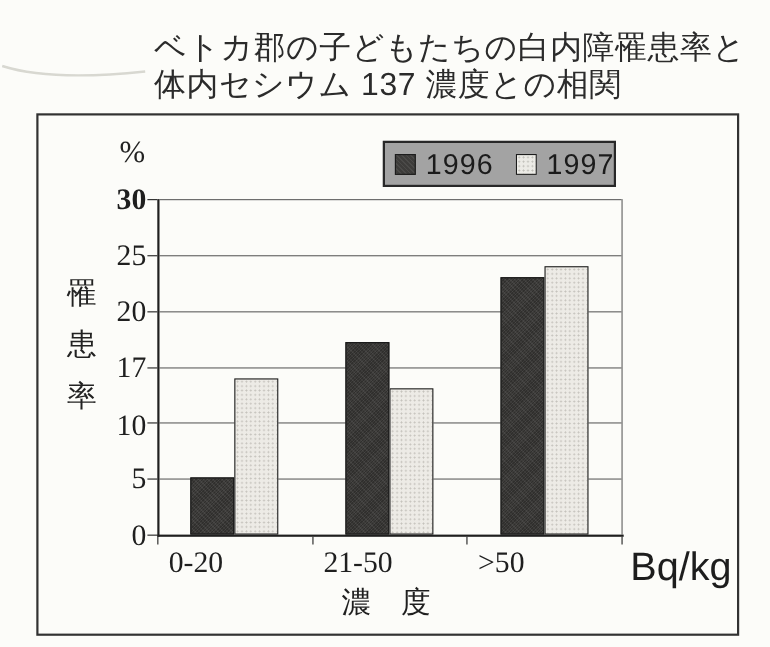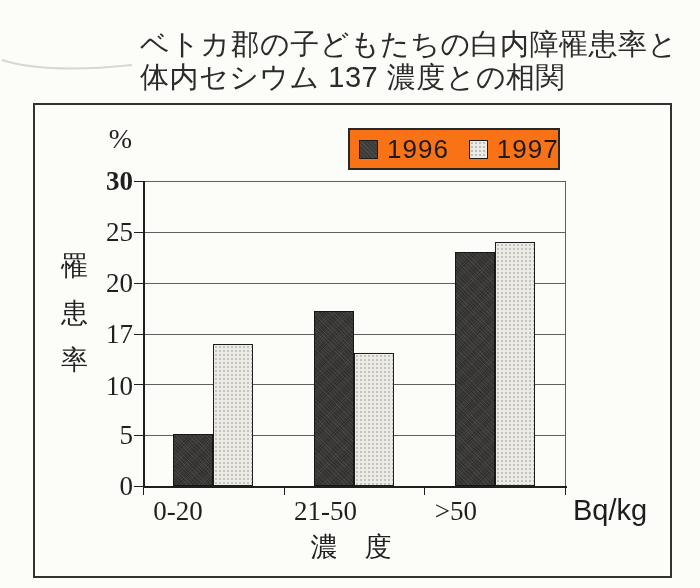--- a/index.html
+++ b/index.html
@@ -29,21 +29,21 @@
   }
 
   .pct-label {
     position:absolute; left:96px; top:123px; width:36px;
     text-align:right; font-family:"Liberation Serif", serif;
     font-size:28px; color:#222;
   }
 
   .legend {
     position:absolute; left:348px; top:128px; width:212px; height:42px;
-    border:2px solid #282828; background:#f97316;
+    border:2px solid #282828; background:#a3a3a3;
     display:flex; align-items:center; padding-left:9px;
   }
   .legend-item { display:flex; align-items:center; }
   .legend-item + .legend-item { margin-left:20px; }
   .swatch { width:19px; height:19px; border:1px solid #1c1c1c; margin-right:9px; }
   .swatch.dark {
     background-color:#3d3c3a;
     background-image:repeating-linear-gradient(45deg, rgba(255,255,255,.07) 0 1px, transparent 1px 3px);
   }
   .swatch.light {
@@ -69,21 +69,21 @@
   .y-tick-mark { position:absolute; width:9px; height:1px; background:#1f1f1f; }
   .x-tick-mark { position:absolute; width:1px; height:7px; background:#1f1f1f; }
 
   .x-cat-label {
     position:absolute; width:120px; text-align:left; top:496px;
     font-family:"Liberation Serif", serif; font-size:27px; color:#1f1f1f;
   }
 
   .x-unit {
     position:absolute; left:573px; top:494px;
-    font-size:29px; color:#1d1d1d; font-family:"Liberation Sans", sans-serif;
+    font-size:36px; color:#1d1d1d; font-family:"Liberation Sans", sans-serif;
   }
   .x-axis-title {
     position:absolute; left:301px; top:529px; width:100px; text-align:center;
     font-family:"Liberation Serif", serif; font-size:27px; color:#1f1f1f;
   }
 
   .bar { position:absolute; width:40px; }
   .bar.s1996 {
     background-color:#3d3c3a; border:1px solid #161616;
     background-image:

